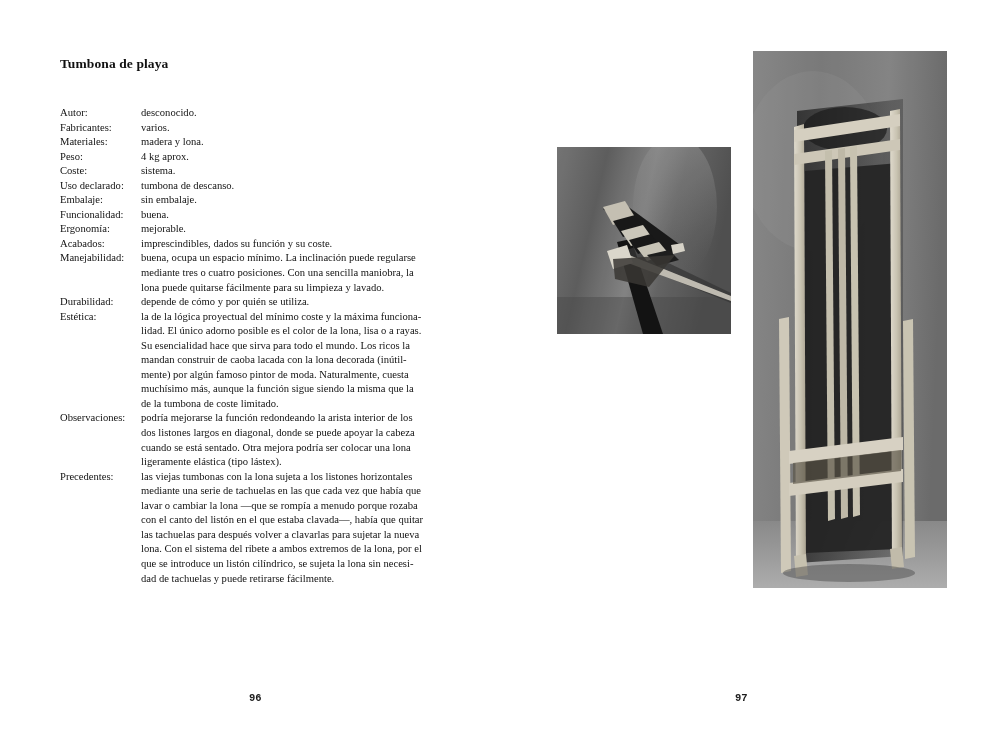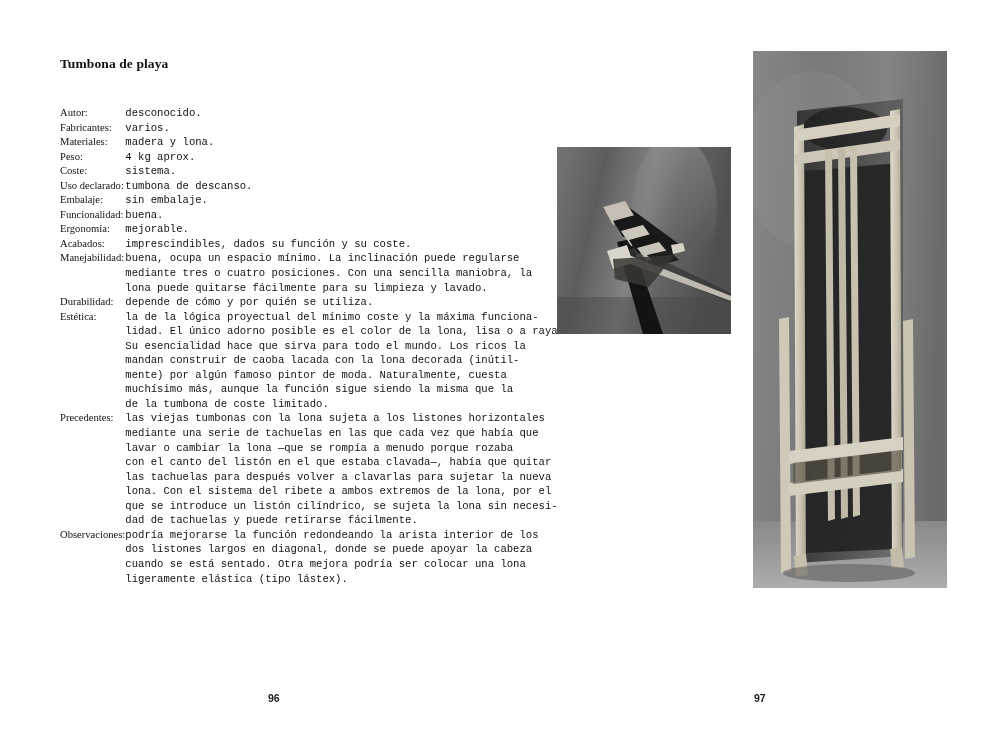--- a/index.html
+++ b/index.html
@@ -46,30 +46,29 @@
     line-height: 14.55px;
     white-space: nowrap;
     text-align: left;
   }
   .spec-value {
     padding: 0;
     font-size: 10.6px;
     line-height: 14.55px;
     text-align: left;
   }
-  .spec-value .ln { display: block; white-space: nowrap; font-family: Liberation Mono, monospace; }
+  .spec-value .ln { display: block; white-space: nowrap; }
 
   
   .folio {
     position: absolute;
     font-size: 10.5px;
     font-weight: bold;
-    font-family: Liberation Sans, sans-serif;
+    font-family: Liberation Mono, monospace;
     color: #1a1a1a;
-    margin-left: 19px;
   }
   .folio-left  { left: 241px; top: 692px; }
   .folio-right { left: 735px; top: 692px; }
 
   
   .photo {
     position: absolute;
     overflow: hidden;
     background: #6d6d6d;
   }
@@ -171,42 +170,42 @@
           <tr>
             <td class="spec-label">Estética:</td>
             <td class="spec-value">
               <span class="ln">la de la lógica proyectual del mínimo coste y la máxima funciona-</span>
               <span class="ln">lidad. El único adorno posible es el color de la lona, lisa o a rayas.</span>
               <span class="ln">Su esencialidad hace que sirva para todo el mundo. Los ricos la</span>
               <span class="ln">mandan construir de caoba lacada con la lona decorada (inútil-</span>
               <span class="ln">mente) por algún famoso pintor de moda. Naturalmente, cuesta</span>
               <span class="ln">muchísimo más, aunque la función sigue siendo la misma que la</span>
               <span class="ln">de la tumbona de coste limitado.</span>
+            </td>
+          </tr>
+          <tr>
+            <td class="spec-label">Observaciones:</td>
+            <td class="spec-value">
+              <span class="ln">podría mejorarse la función redondeando la arista interior de los</span>
+              <span class="ln">dos listones largos en diagonal, donde se puede apoyar la cabeza</span>
+              <span class="ln">cuando se está sentado. Otra mejora podría ser colocar una lona</span>
+              <span class="ln">ligeramente elástica (tipo lástex).</span>
             </td>
           </tr>
           <tr>
             <td class="spec-label">Precedentes:</td>
             <td class="spec-value">
               <span class="ln">las viejas tumbonas con la lona sujeta a los listones horizontales</span>
               <span class="ln">mediante una serie de tachuelas en las que cada vez que había que</span>
               <span class="ln">lavar o cambiar la lona —que se rompía a menudo porque rozaba</span>
               <span class="ln">con el canto del listón en el que estaba clavada—, había que quitar</span>
               <span class="ln">las tachuelas para después volver a clavarlas para sujetar la nueva</span>
               <span class="ln">lona. Con el sistema del ribete a ambos extremos de la lona, por el</span>
               <span class="ln">que se introduce un listón cilíndrico, se sujeta la lona sin necesi-</span>
               <span class="ln">dad de tachuelas y puede retirarse fácilmente.</span>
-            </td>
-          </tr>
-          <tr>
-            <td class="spec-label">Observaciones:</td>
-            <td class="spec-value">
-              <span class="ln">podría mejorarse la función redondeando la arista interior de los</span>
-              <span class="ln">dos listones largos en diagonal, donde se puede apoyar la cabeza</span>
-              <span class="ln">cuando se está sentado. Otra mejora podría ser colocar una lona</span>
-              <span class="ln">ligeramente elástica (tipo lástex).</span>
             </td>
           </tr>
         </tbody>
     </table>
 
     <div class="folio folio-left">96</div>
   </div>
 
   <div>
 

